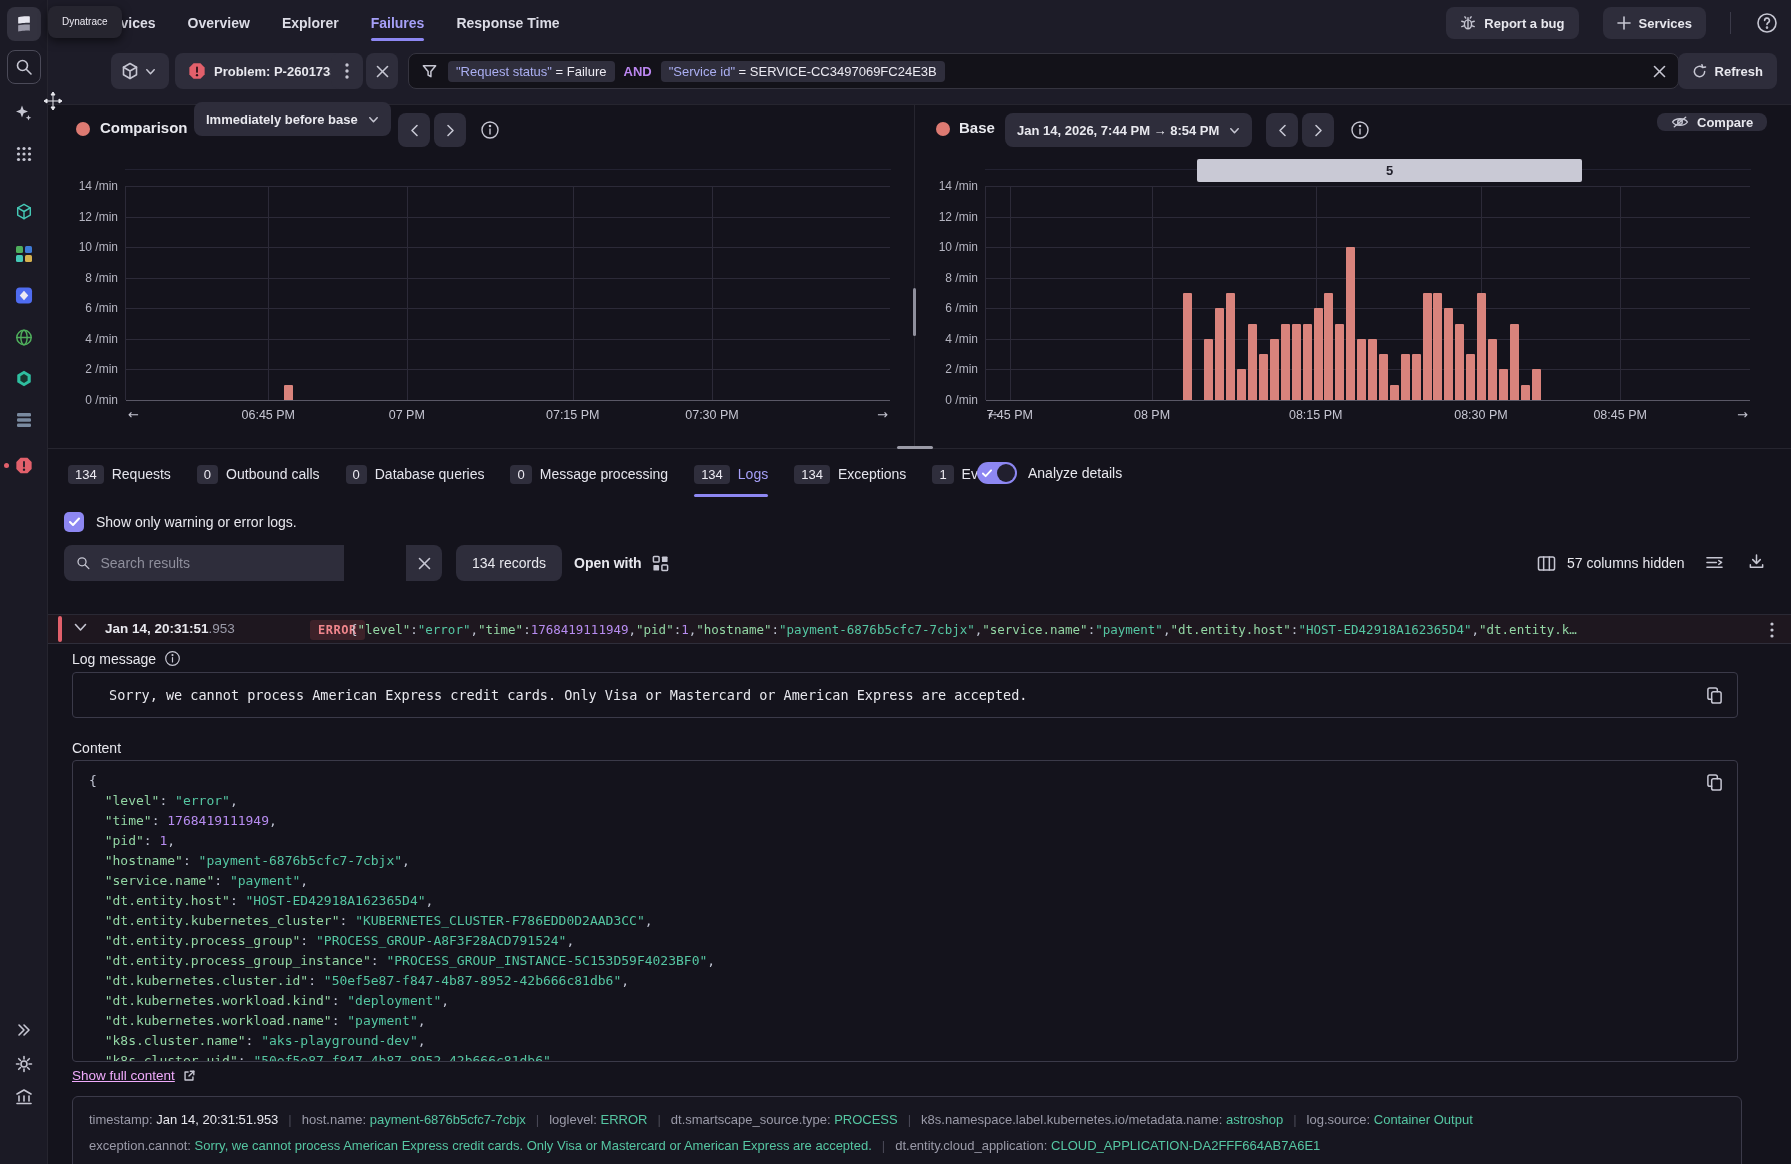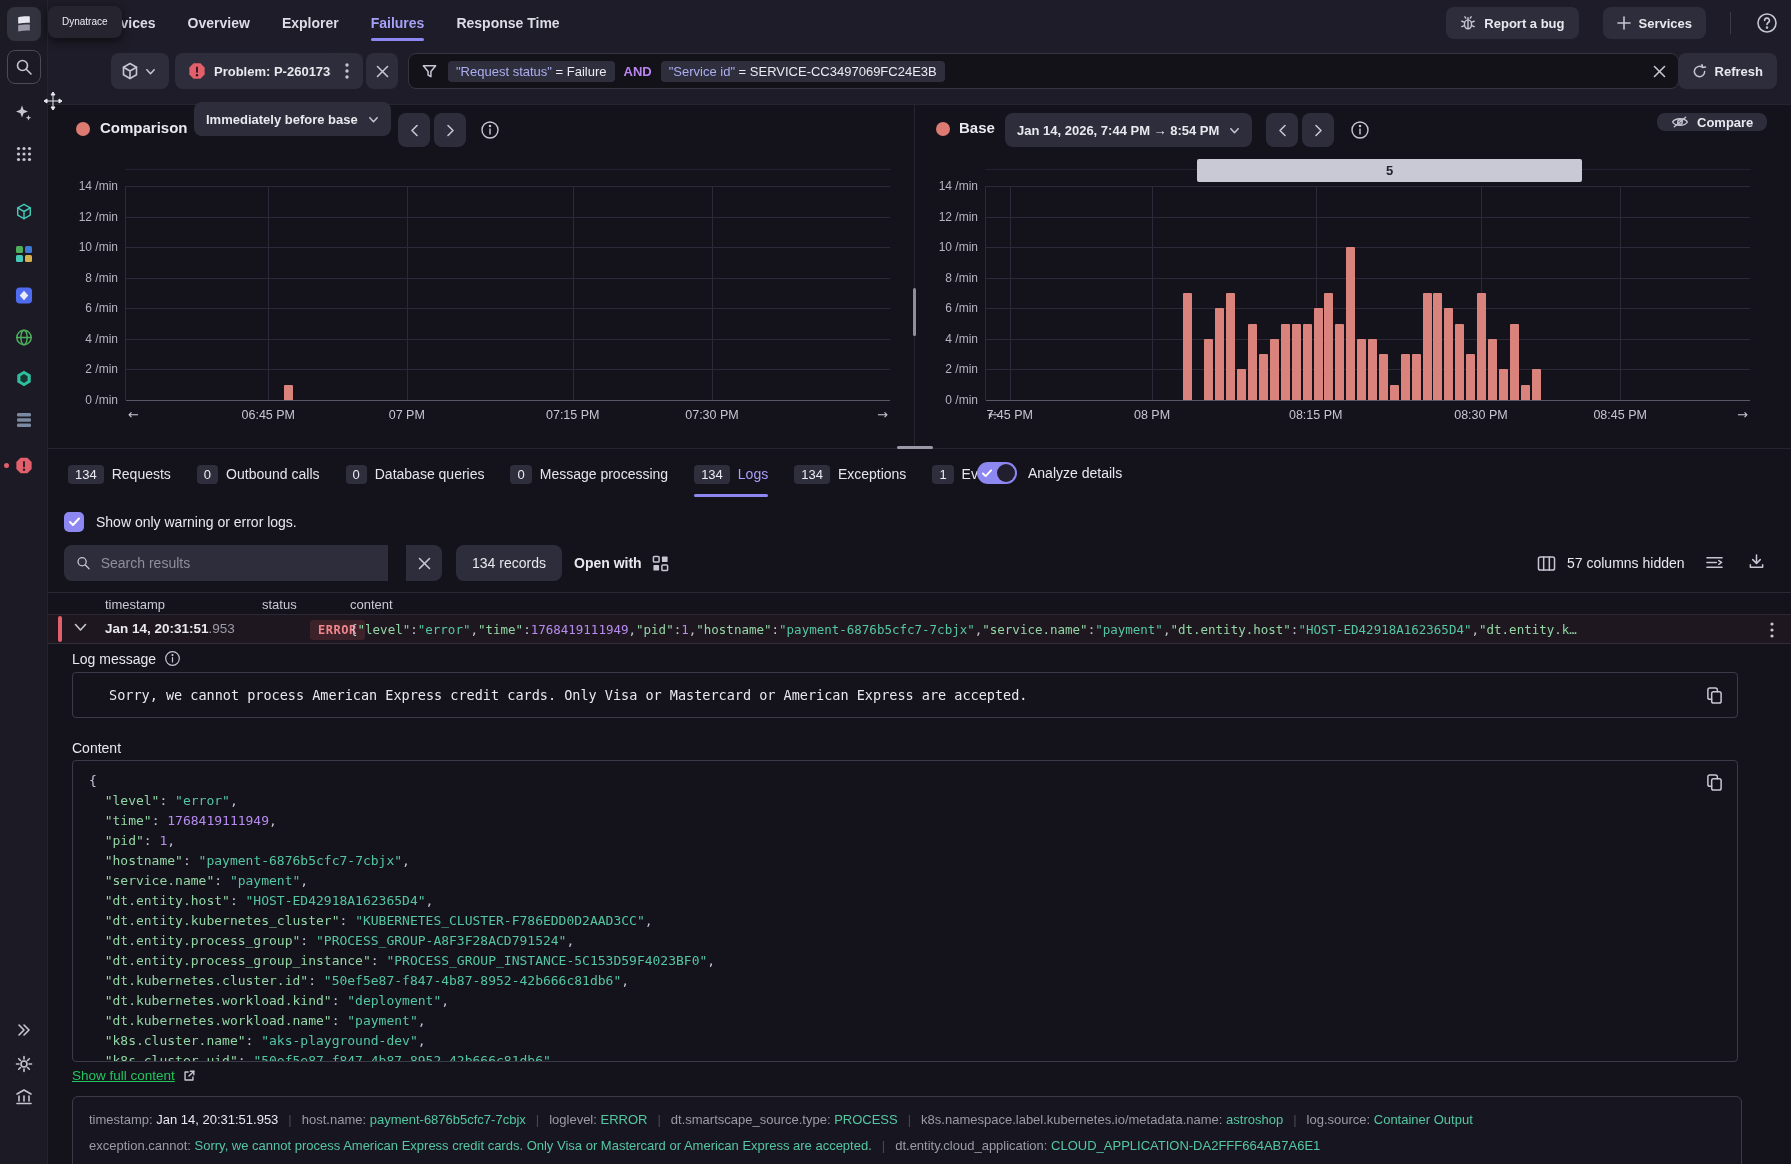--- a/index.html
+++ b/index.html
@@ -69,37 +69,37 @@
   .dtab{position:relative; height:38px; display:flex; align-items:center; gap:8px; font-size:14px; color:#e4e4ec;}
   .dtab .cnt{background:#2f2e3c; border-radius:4px; padding:2px 7px; font-size:13px; color:#eceaf2;}
   .dtab.active{color:var(--accent-txt);}
   .dtab.active .tab-underline{position:absolute; left:0; right:0; bottom:-4px; height:3px; border-radius:2px; background:var(--accent);}
   .toggle{width:40px; height:22px; border-radius:11px; background:var(--accent); position:relative; display:flex; align-items:center;}
   .toggle .knob{position:absolute; right:2px; width:18px; height:18px; border-radius:50%; background:#211f2e;}
   .toggle svg{margin-left:5px;}
 
   
   .checkbox{width:20px; height:20px; border-radius:5px; background:var(--accent); display:flex; align-items:center; justify-content:center;}
-  .searchfield{position:absolute; left:64px; top:545px; width:324px; height:36px; background:var(--btn); border-radius:8px 0 0 8px; display:flex; align-items:center; padding:0 12px; gap:10px;}
+  .searchfield{position:absolute; left:64px; top:545px; width:280px; height:36px; background:var(--btn); border-radius:8px 0 0 8px; display:flex; align-items:center; padding:0 12px; gap:10px;}
   .searchfield input{background:transparent; border:none; outline:none; color:var(--txt); font-size:14px; font-family:inherit; width:100%;}
   .searchfield input::placeholder{color:#8f8f9c;}
   .mono{font-family:"DejaVu Sans Mono","Liberation Mono",monospace;}
   .thead{position:absolute; left:48px; right:0; top:592px; height:22px; border-top:1px solid var(--border); font-size:13px; color:#c9c9d4;}
   .trow{position:absolute; left:48px; right:0; top:614px; height:30px; background:rgba(226,106,106,0.05); border-top:1px solid var(--border); border-bottom:1px solid #2f2e3a;}
   .err-badge{position:absolute; left:262px; top:5px; height:20px; display:flex; align-items:center; padding:0 8px; border-radius:3px; background:rgba(226,96,96,.16); color:#f0868c; font-size:12px; font-weight:700; letter-spacing:.5px;}
   .tk-p{color:var(--jpunc);} .tk-k{color:var(--jkey);} .tk-s{color:var(--teal);} .tk-n{color:var(--jnum);}
   .fieldbox{position:absolute; border:1px solid var(--btn-border); border-radius:4px;}
   .copybtn{position:absolute; right:14px; background:none; border:none;}
   .jsonline{white-space:pre; font-size:13px; line-height:20px;}
   .metabox{position:absolute; left:72px; top:1096px; width:1670px; height:86px; border:1px solid var(--btn-border); border-radius:6px; background:#171620; padding:10px 16px; font-size:13px; line-height:26px;}
   .metarow{white-space:nowrap; overflow:hidden;}
   .meta-k{color:#9a9aa8;}
   .meta-sep{color:#4a4956; margin:0 10px;}
   .v-plain{color:#e8e8ee;} .v-teal{color:var(--teal);}
-  .linky{display:inline-flex; align-items:center; gap:7px; color:#22c55e; font-size:13.5px; text-decoration:underline; background:none; border:none; font-family:inherit;}
+  .linky{display:inline-flex; align-items:center; gap:7px; color:#f0abfc; font-size:13.5px; text-decoration:underline; background:none; border:none; font-family:inherit;}
 </style>
 </head>
 <body>
 
 <div class="app">
 
   <aside class="sidebar">
     <div class="sb-tile" style="top:7px; background:#33323f;">
       <svg width="20" height="20" viewBox="0 0 24 24">
           <path d="M5 4 C11 2.2 19 3 19 3 L19 10.5 C13 10 5 11.5 5 11.5 Z" fill="#e6e6ef"></path>
@@ -563,25 +563,20 @@
       </svg>
   </span>
   <span class="abs" style="left:1748px; top:553px;">
     <svg width="17" height="17" viewBox="0 0 18 18" class="ic">
         <line x1="9" y1="2" x2="9" y2="10.5"></line>
         <polyline points="5,7 9,11 13,7"></polyline>
         <path d="M2.5 12.5 V15 H15.5 V12.5"></path>
       </svg>
   </span>
 
-  <div class="thead">
-    <span class="abs" style="left:57px; top:4px;">timestamp</span>
-    <span class="abs" style="left:214px; top:4px;">status</span>
-    <span class="abs" style="left:302px; top:4px;">content</span>
-  </div>
 
   <div class="trow">
     <span class="abs" style="left:10px; top:1px; bottom:1px; width:4px; border-radius:2px; background:var(--red);"></span>
     <span class="abs" style="left:26px; top:8px;">
       <svg width="13" height="9" viewBox="0 0 13 9" class="ic">
           <polyline points="1.5,1.5 6.5,7 11.5,1.5"></polyline>
         </svg>
     </span>
     <span class="abs" style="left:57px; top:6px; font-size:13.5px; font-weight:700;"><span>Jan 14, 20:31:51</span><span style="color:#9a9aa8; font-weight:400;">.953</span></span>
     <span class="err-badge mono">ERROR</span>

